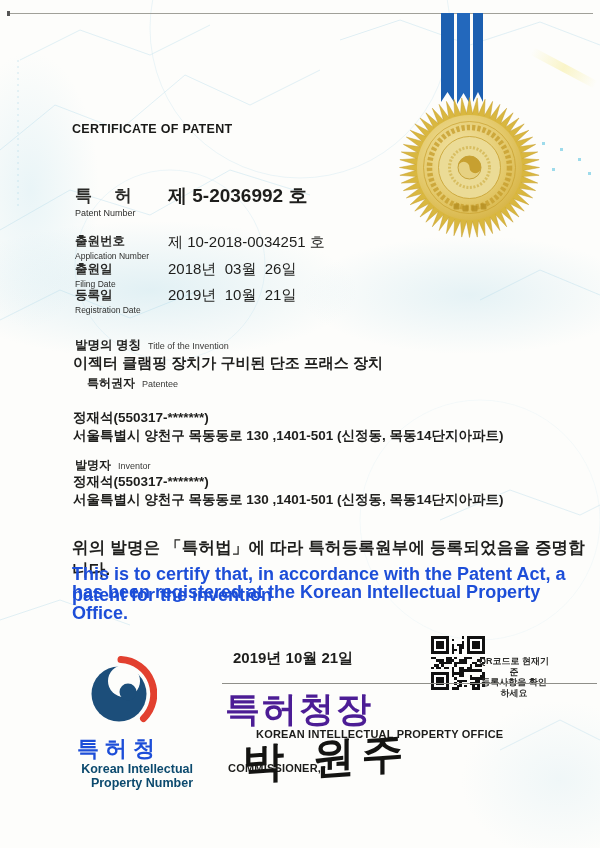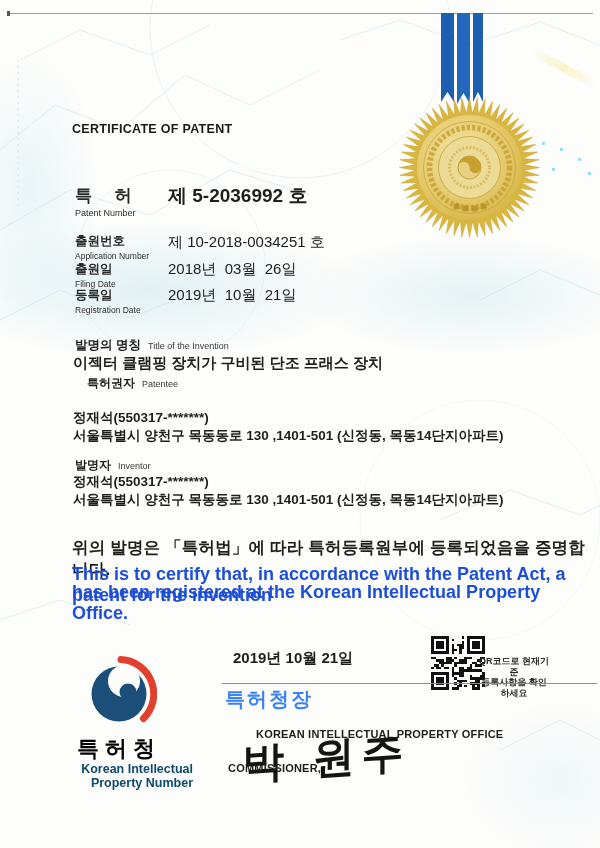--- a/index.html
+++ b/index.html
@@ -54,29 +54,29 @@
   .stmt-ko{left:72px;top:537px;font-size:16.5px;font-weight:bold;letter-spacing:.2px;}
   .stmt-en{left:72px;font-size:18px;font-weight:bold;color:#1d4ed8;}
   .se1{top:564px;} .se2{top:582px;}
 
   .issue-date{left:233px;top:649px;font-size:15px;font-weight:600;}
   .qr{left:431px;top:636px;width:54px;height:54px;}
   .qr-note{left:479px;top:656px;width:70px;font-size:9px;font-weight:bold;color:#2b2b29;
     line-height:10.5px;text-align:center;}
   .divider{left:222px;top:683px;width:375px;height:1px;background:#8f8f89;}
 
-  .comm-ko{left:225px;top:686px;font-size:20px;font-weight:bold;letter-spacing:2px;color:#3b82f6;}
+  .comm-ko{left:225px;top:686px;font-size:35px;font-weight:bold;letter-spacing:2px;color:#4c1d95;}
   .comm-en{left:228px;font-size:11px;font-weight:bold;letter-spacing:.2px;color:#1c1c1a;}
   .ce1{top:715px;margin-top:47px;} .ce2{top:728px;margin-left:28px;}
   .signature{left:242px;top:730px;font-size:42px;font-weight:bold;letter-spacing:7px;
     font-family:"DejaVu Serif",serif;color:#141412;transform:rotate(-4deg) skewX(-4deg);}
 
   .emblem{left:81px;top:656px;width:76px;height:76px;}
   .agency-ko{left:62px;top:734px;width:114px;text-align:center;font-size:22px;font-weight:bold;
-    letter-spacing:6px;color:#000000;}
+    letter-spacing:6px;color:#1d4ed8;}
   .agency-en{left:45px;top:763px;width:148px;text-align:right;font-size:12.5px;font-weight:bold;
     line-height:13.5px;color:#0c4a6e;}
 </style>
 </head>
 <body>
 
 <div class="page">
 
   <svg id="bg-decor" class="abs" style="left:0;top:0;" width="600" height="848" viewBox="0 0 600 848">
     <circle cx="300" cy="28" r="150" fill="none" stroke="#cde7f0" stroke-width="0.8" opacity="0.5"></circle>

